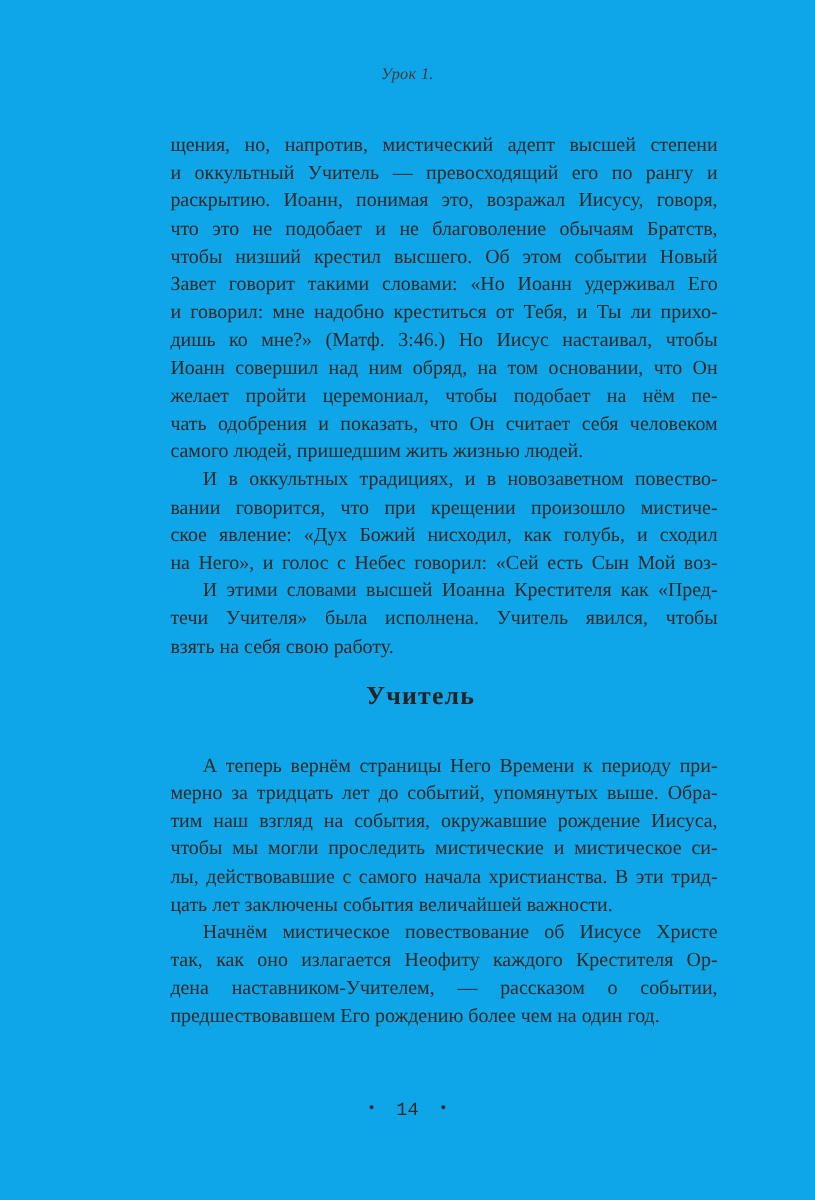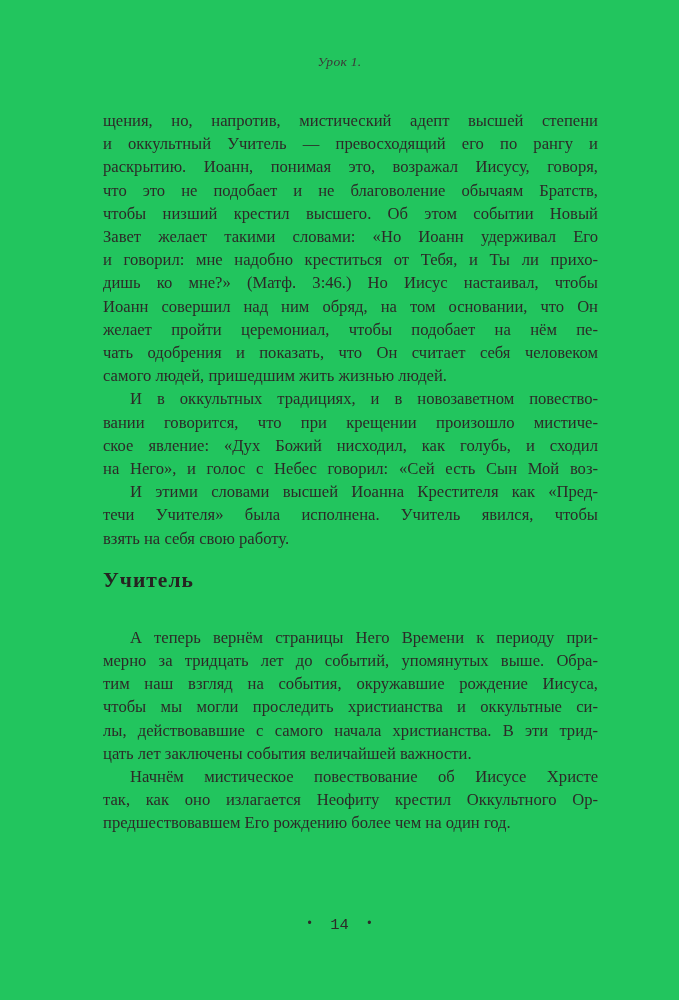--- a/index.html
+++ b/index.html
@@ -4,21 +4,21 @@
 <style>
   html, body {
     margin: 0;
     padding: 0;
     background: #fcfcfa;
   }
   .page {
     position: relative;
     width: 679px;
     height: 1000px;
-    background: #22c55e;
+    background: #0ea5e9;
     color: #2d2a28;
     font-family: "Liberation Serif", "DejaVu Serif", serif;
     overflow: hidden;
   }
   .running-head {
     position: absolute;
     top: 54px;
     left: 0;
     width: 100%;
     text-align: center;
@@ -37,34 +37,36 @@
     margin: 0;
     padding: 0;
     font-size: 16.6px;
     line-height: 23.2px;
   }
   .line {
     display: block;
     text-align: justify;
     text-align-last: justify;
     white-space: normal;
+    margin-left: 39px;
   }
   .line.first-indent {
     text-indent: 27px;
   }
   .line.last {
     text-align-last: left;
   }
   .section-heading {
     margin: 0;
     padding: 0;
     margin-top: 17px;
     margin-bottom: 9px;
     height: 26px;
     line-height: 26px;
+    text-align: center;
     font-size: 21.5px;
     font-weight: 700;
     letter-spacing: 1px;
     color: #262321;
   }
   .spacer-after-heading {
     height: 24px;
   }
   .page-footer {
     position: absolute;
@@ -93,21 +95,21 @@
   <div class="running-head">Урок 1.</div>
 
   <div class="text-column">
 
     <p class="para">
       <span class="line">щения, но, напротив, мистический адепт высшей степени</span>
       <span class="line">и оккультный Учитель — превосходящий его по рангу и</span>
       <span class="line">раскрытию. Иоанн, понимая это, возражал Иисусу, говоря,</span>
       <span class="line">что это не подобает и не благоволение обычаям Братств,</span>
       <span class="line">чтобы низший крестил высшего. Об этом событии Новый</span>
-      <span class="line">Завет желает такими словами: «Но Иоанн удерживал Его</span>
+      <span class="line">Завет говорит такими словами: «Но Иоанн удерживал Его</span>
       <span class="line">и говорил: мне надобно креститься от Тебя, и Ты ли прихо-</span>
       <span class="line">дишь ко мне?» (Матф. 3:46.) Но Иисус настаивал, чтобы</span>
       <span class="line">Иоанн совершил над ним обряд, на том основании, что Он</span>
       <span class="line">желает пройти церемониал, чтобы подобает на нём пе-</span>
       <span class="line">чать одобрения и показать, что Он считает себя человеком</span>
       <span class="line last">самого людей, пришедшим жить жизнью людей.</span>
     </p>
 
     <p class="para">
       <span class="line first-indent">И в оккультных традициях, и в новозаветном повество-</span>
@@ -122,28 +124,29 @@
       <span class="line last">взять на себя свою работу.</span>
     </p>
 
     <h2 class="section-heading">Учитель</h2>
     <div class="spacer-after-heading"></div>
 
     <p class="para">
       <span class="line first-indent">А теперь вернём страницы Него Времени к периоду при-</span>
       <span class="line">мерно за тридцать лет до событий, упомянутых выше. Обра-</span>
       <span class="line">тим наш взгляд на события, окружавшие рождение Иисуса,</span>
-      <span class="line">чтобы мы могли проследить христианства и оккультные си-</span>
+      <span class="line">чтобы мы могли проследить мистические и мистическое си-</span>
       <span class="line">лы, действовавшие с самого начала христианства. В эти трид-</span>
       <span class="line last">цать лет заключены события величайшей важности.</span>
     </p>
 
     <p class="para">
       <span class="line first-indent">Начнём мистическое повествование об Иисусе Христе</span>
-      <span class="line">так, как оно излагается Неофиту крестил Оккультного Ор-</span>
+      <span class="line">так, как оно излагается Неофиту каждого Крестителя Ор-</span>
+      <span class="line">дена наставником-Учителем, — рассказом о событии,</span>
       <span class="line last">предшествовавшем Его рождению более чем на один год.</span>
     </p>
 
   </div>
 
   <div class="page-footer">
     <span class="dot">•</span><span class="page-number">14</span><span class="dot">•</span>
   </div>
 
 </div>

